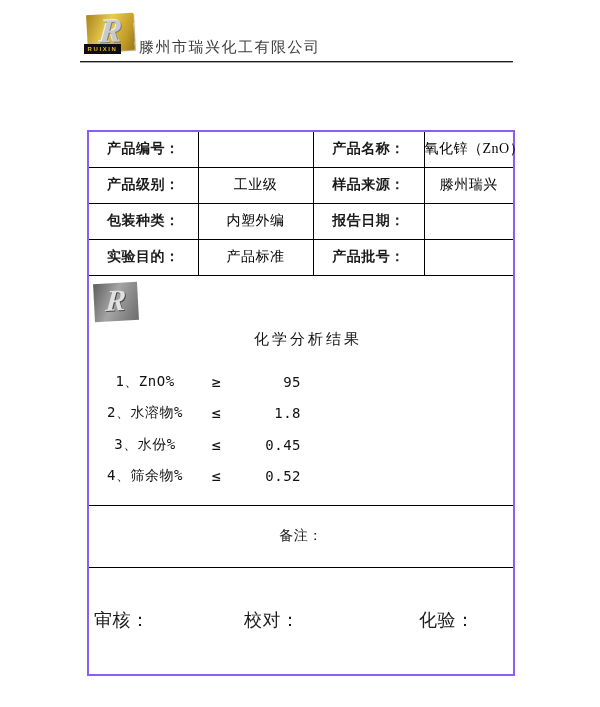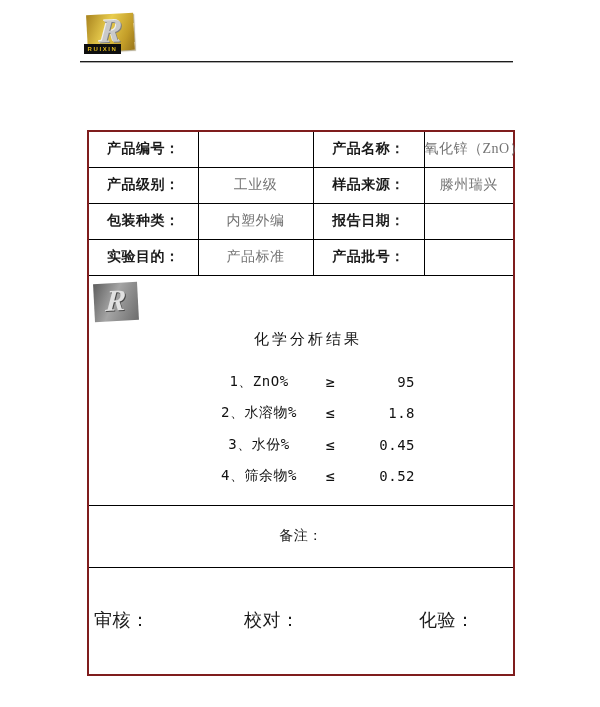--- a/index.html
+++ b/index.html
@@ -43,42 +43,42 @@
 
   
   .title {
     position:absolute; left:0; top:90px; width:600px; text-align:center;
     font-size:22px; font-weight:bold; letter-spacing:2px; color:#000;
   }
 
   
   .report-table {
     position:absolute; left:87px; top:130px; width:426px;
-    border-collapse:collapse; table-layout:fixed; border:2px solid #7f1d1d;
+    border-collapse:collapse; table-layout:fixed; border:2px solid #8b5cf6;
   }
   .report-table td { border:1px solid #000; font-size:14px; text-align:center; vertical-align:middle; padding:0; }
   .info-row td { height:36px; }
   .lbl { font-weight:bold; letter-spacing:0.5px; white-space:nowrap; }
-  .val { font-family:"Liberation Serif", serif; font-size:13px; letter-spacing:0.5px; color:#737373; white-space:nowrap;margin-left:7px; }
+  .val { font-family:"Liberation Serif", serif; font-size:13px; letter-spacing:0.5px; color:#000000; white-space:nowrap;margin-left:7px; }
 
   
   .analysis-cell { height:230px; vertical-align:top; text-align:left; position:relative; }
   .watermark {
     position:absolute; left:5px; top:7px; width:44px; height:38px;
     background:linear-gradient(115deg,#5d5d5d 0%,#a5a5a5 45%,#6c6c6c 100%);
     transform:rotate(-3deg);
   }
   .watermark .logo-r { font-size:30px; color:#e1e1e1; text-shadow:1px 1px 0 #474747; }
   .analysis-heading {
     margin-top:42px; padding-left:14px; text-align:center; font-size:15px;
     letter-spacing:3px; font-family:"Liberation Serif", serif; color:#111;
   }
   .analysis-list { margin-top:17px; }
   .a-line {
-    display:flex; align-items:center; height:31.5px; padding-left:114px;
+    display:flex; align-items:center; height:31.5px; 
     font-family:"DejaVu Sans Mono", monospace; font-size:14px; color:#111;
   }
   .a-name { width:112px; letter-spacing:0.5px; white-space:nowrap; }
   .a-op { width:30px; text-align:center; font-size:15px; }
   .a-val { width:70px; text-align:right; letter-spacing:0.5px; }
 
   
   .remarks-cell { height:62px; vertical-align:top; text-align:left; padding:9px 0 0 5px; font-size:14px; letter-spacing:0.5px; }
   .sign-cell { height:108px; position:relative; text-align:left; }
   .sign-cell span { position:absolute; top:40px; font-size:18px; letter-spacing:0.5px; }
@@ -88,20 +88,21 @@
 <body>
 
 <div class="page">
 
   <div class="logo">
     <div class="logo-square">
       <span class="logo-r">R</span>
     </div>
     <div class="logo-strip">RUIXIN</div>
   </div>
+  <div class="company-cn">滕州市瑞兴化工有限公司</div>
   <div class="header-rule"></div>
 
 
   <table class="report-table">
     <colgroup>
       <col style="width:110px">
         <col style="width:115px">
         <col style="width:111px">
         <col style="width:90px">
     </colgroup>

